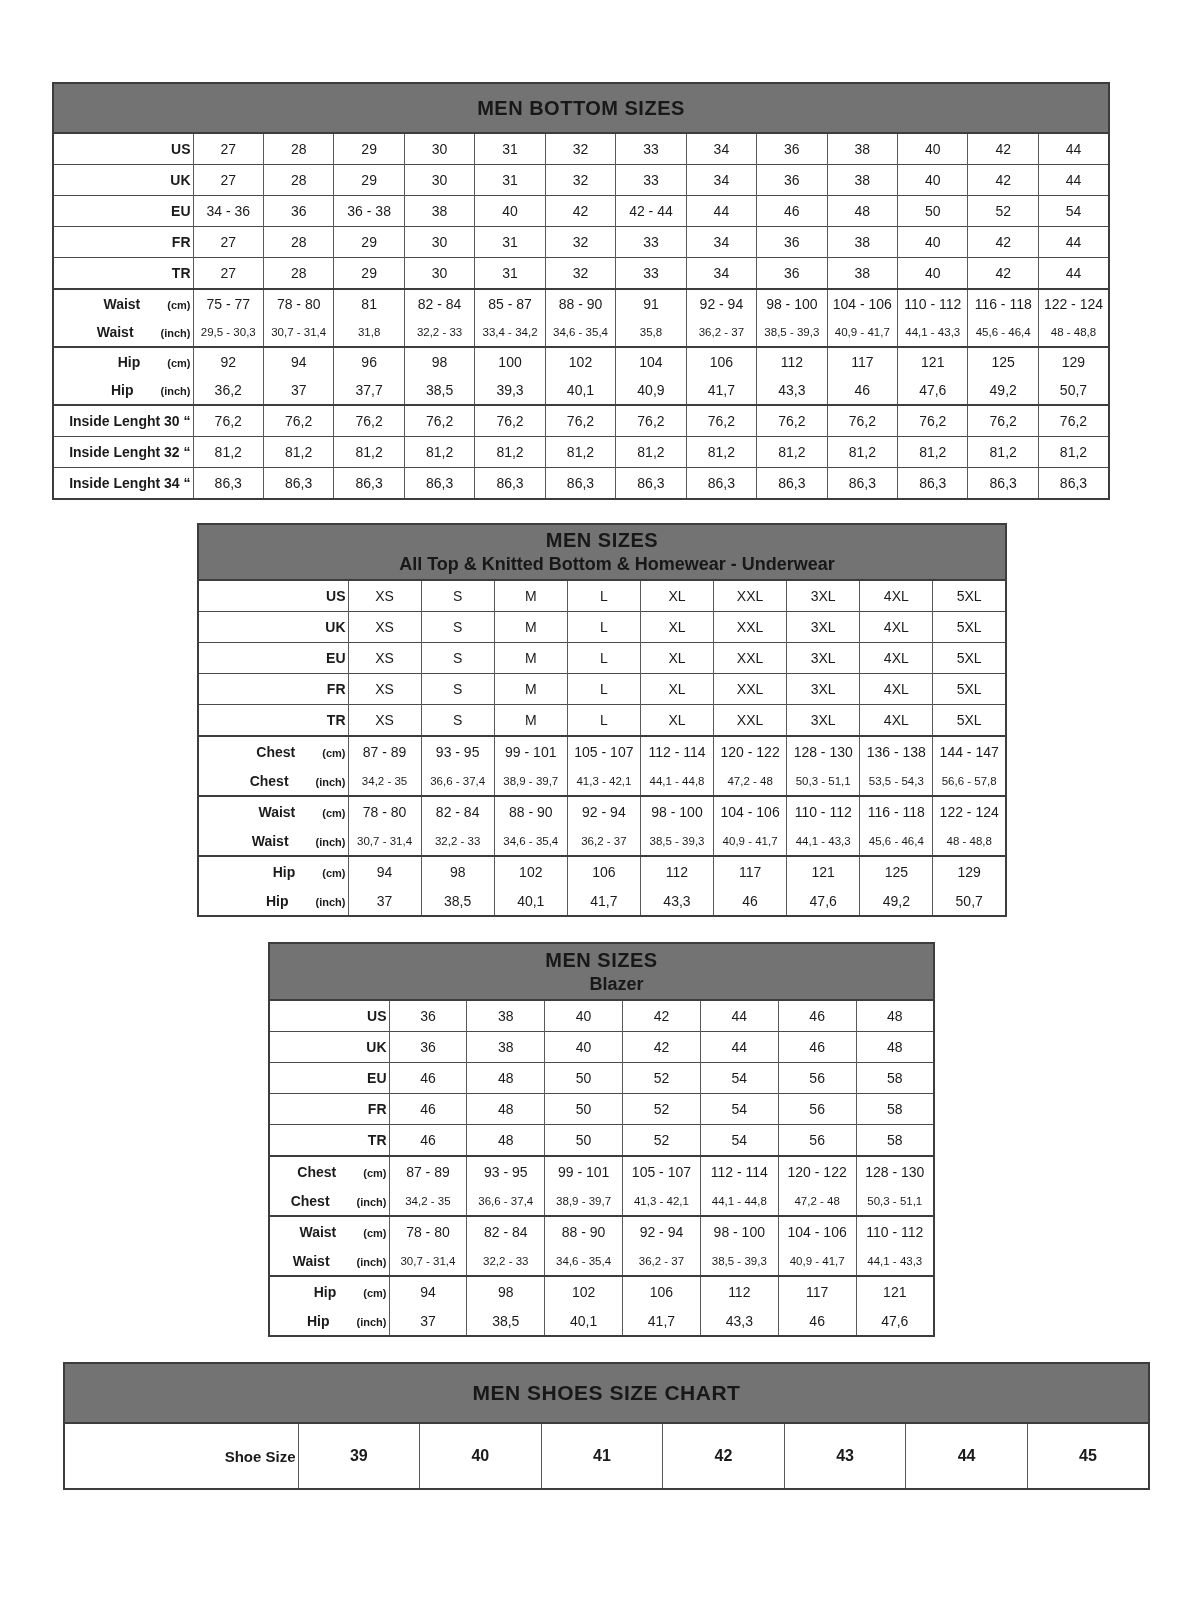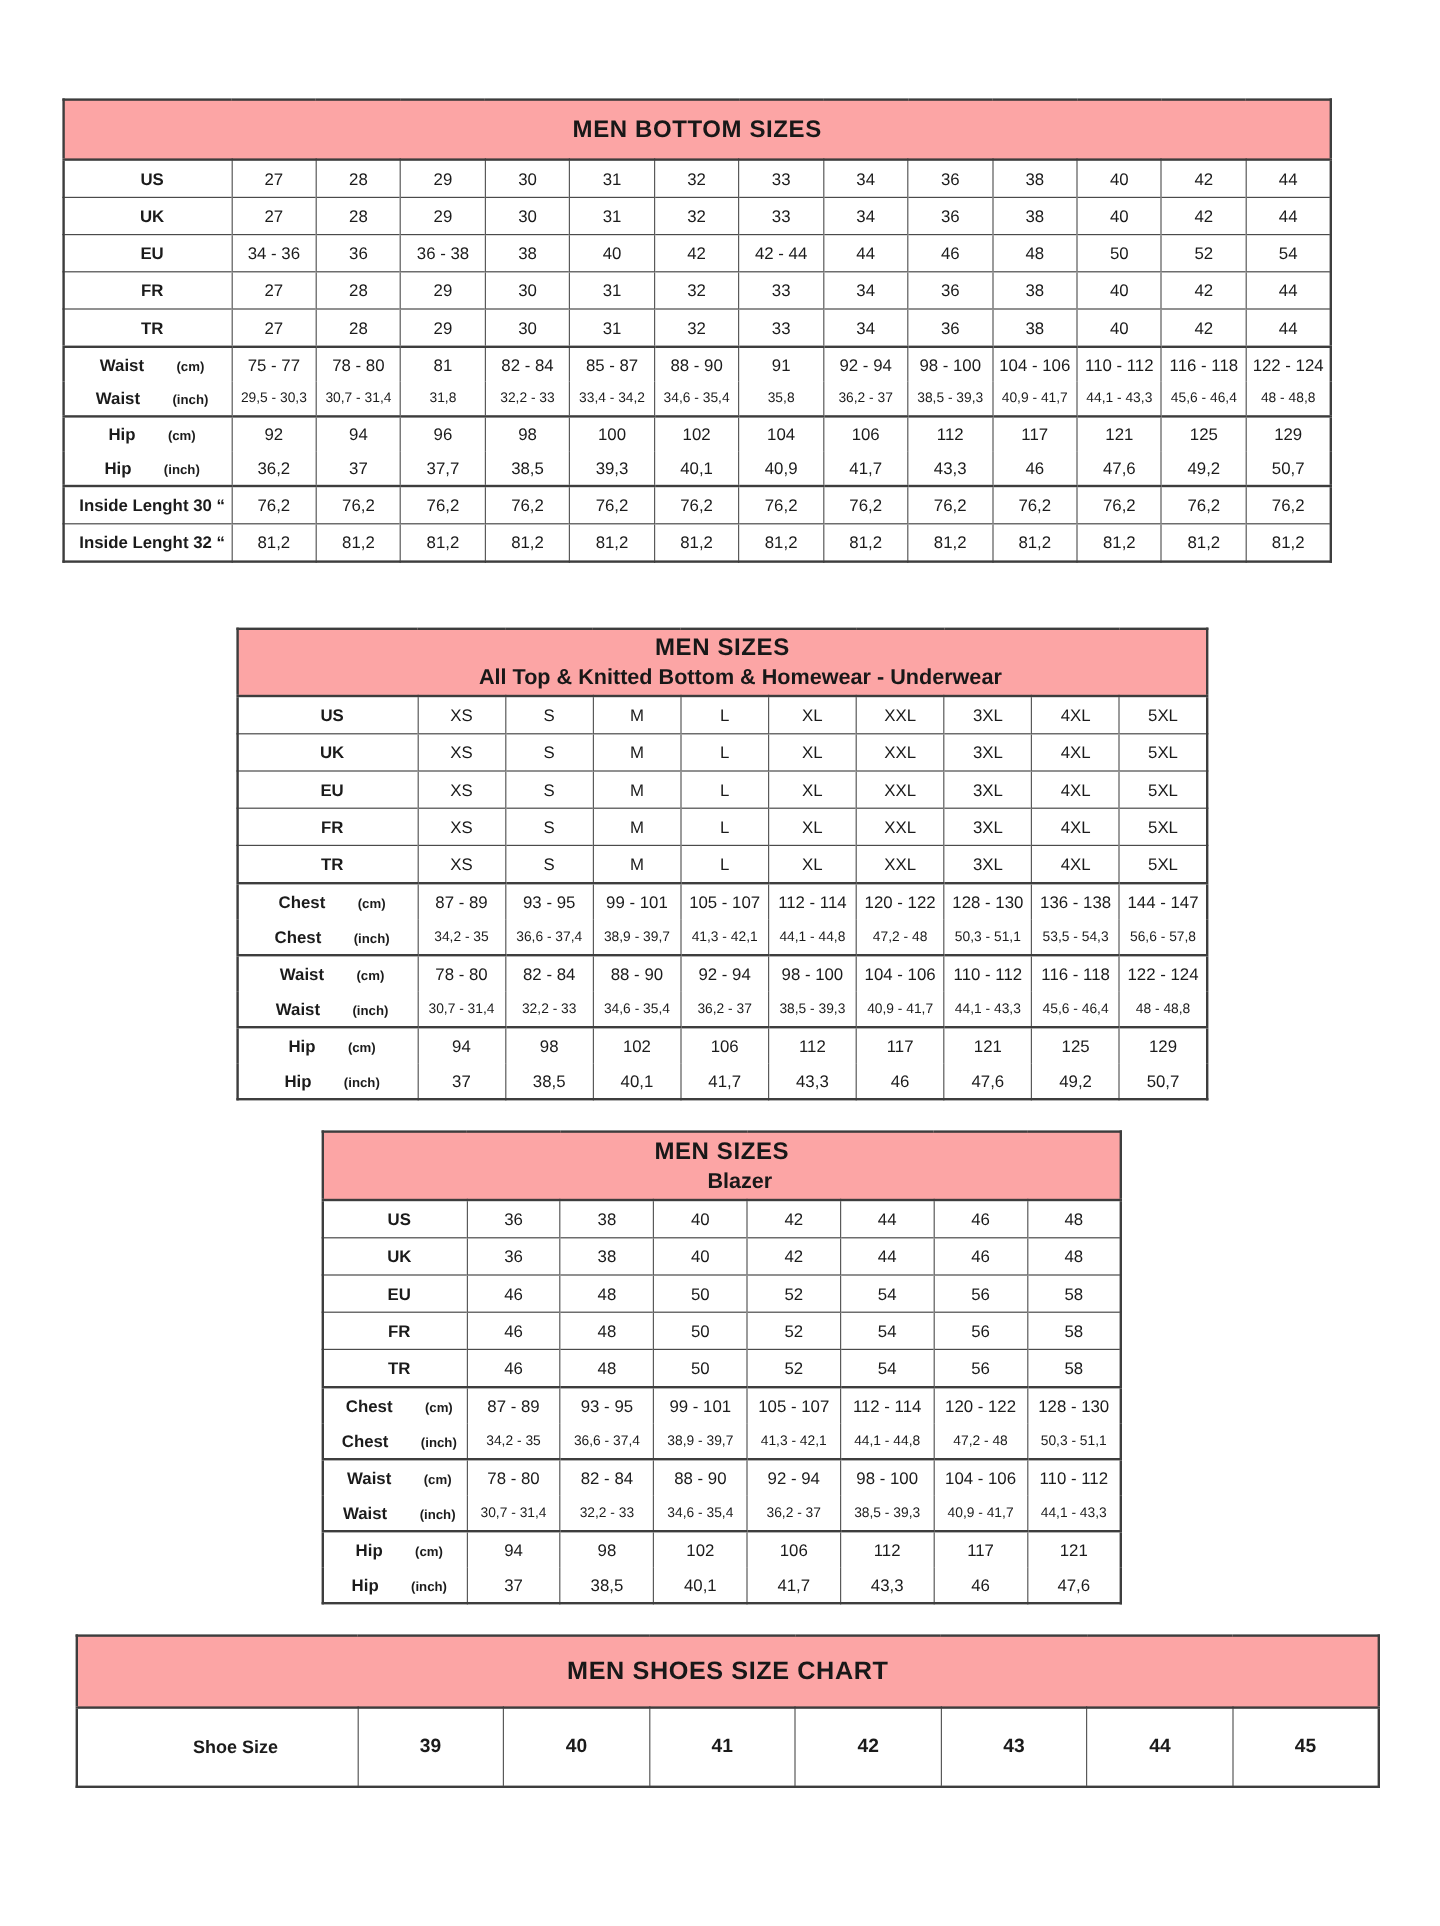--- a/index.html
+++ b/index.html
@@ -12,40 +12,40 @@
     color: #1b1b1b;
   }
   table.size-table {
     position: absolute;
     border-collapse: collapse;
     table-layout: fixed;
     border: 2px solid #3d3d3d;
     background: #ffffff;
   }
   table.size-table thead th {
-    background: #fca5a5;
+    background: #737373;
     border-bottom: 2px solid #3d3d3d;
     text-align: center;
     vertical-align: middle;
     padding: 0;
   }
   .title { font-weight: bold; font-size: 20px; letter-spacing: 0.5px; color: #181818; }
   .subtitle { font-weight: bold; font-size: 18px; margin-top: 2px; color: #181818; margin-left: 30px; }
   table.size-table tbody td {
     border-top: 1.5px solid #4a4a4a;
     text-align: center;
     vertical-align: middle;
     font-size: 14px;
     padding: 0 2px;
     white-space: nowrap;
     overflow: hidden;
   }
   table.size-table tbody td + td { border-left: 1px solid #5a5a5a; }
   table.size-table tbody td.label {
-    text-align: center;
+    text-align: right;
     padding-left: 9px;
     font-weight: bold;
     font-size: 14px;
     margin-left: 37px;
   }
   table.size-table tbody tr.thick td { border-top: 2.5px solid #3d3d3d; }
   table.size-table tbody tr.sub td { border-top: none; }
   table.size-table tbody tr.small td:not(.label) { font-size: 11.5px; }
   table.size-table tbody tr.boldvals td { font-weight: bold; font-size: 16px; }
   table.size-table tbody tr.boldvals td.label { font-size: 15px; padding-left: 32px; }
@@ -281,20 +281,36 @@
           <td>81,2</td>
           <td>81,2</td>
           <td>81,2</td>
           <td>81,2</td>
           <td>81,2</td>
           <td>81,2</td>
           <td>81,2</td>
           <td>81,2</td>
           <td>81,2</td>
         </tr>
+        <tr class="">
+          <td class="label"><span>Inside Lenght 34 “</span></td>
+          <td>86,3</td>
+          <td>86,3</td>
+          <td>86,3</td>
+          <td>86,3</td>
+          <td>86,3</td>
+          <td>86,3</td>
+          <td>86,3</td>
+          <td>86,3</td>
+          <td>86,3</td>
+          <td>86,3</td>
+          <td>86,3</td>
+          <td>86,3</td>
+          <td>86,3</td>
+        </tr>
       </tbody>
   </table>
 
   <table class="size-table t1">
     <colgroup>
         <col class="c-label">
         <col class="c-data">
         <col class="c-data">
         <col class="c-data">
         <col class="c-data">

